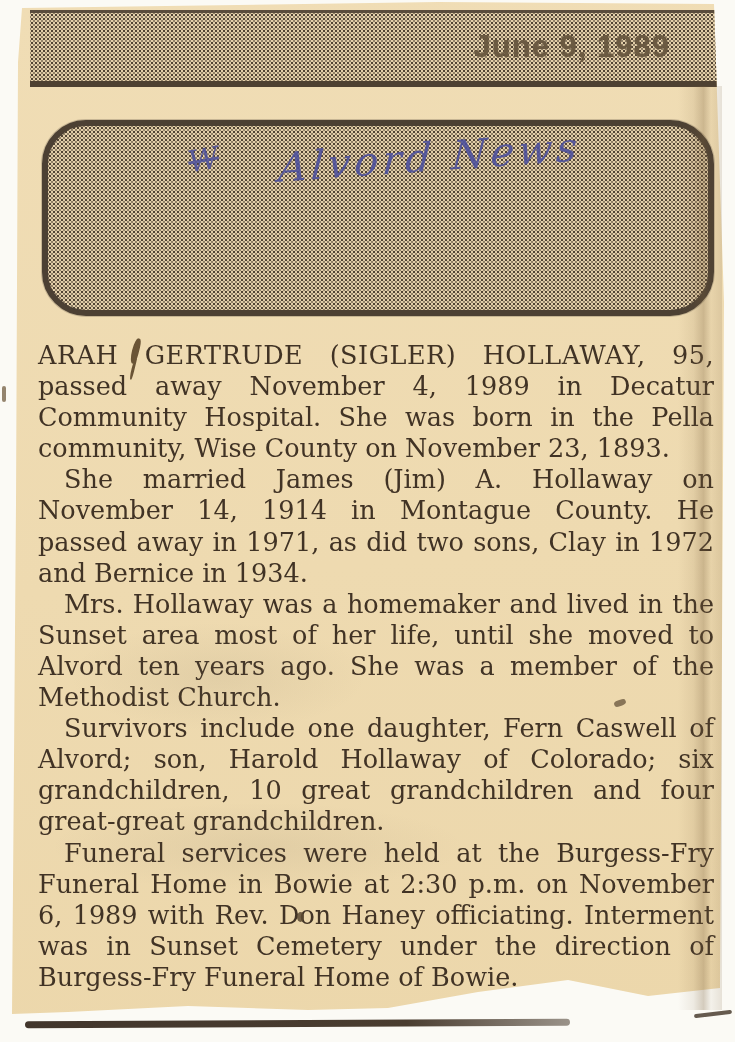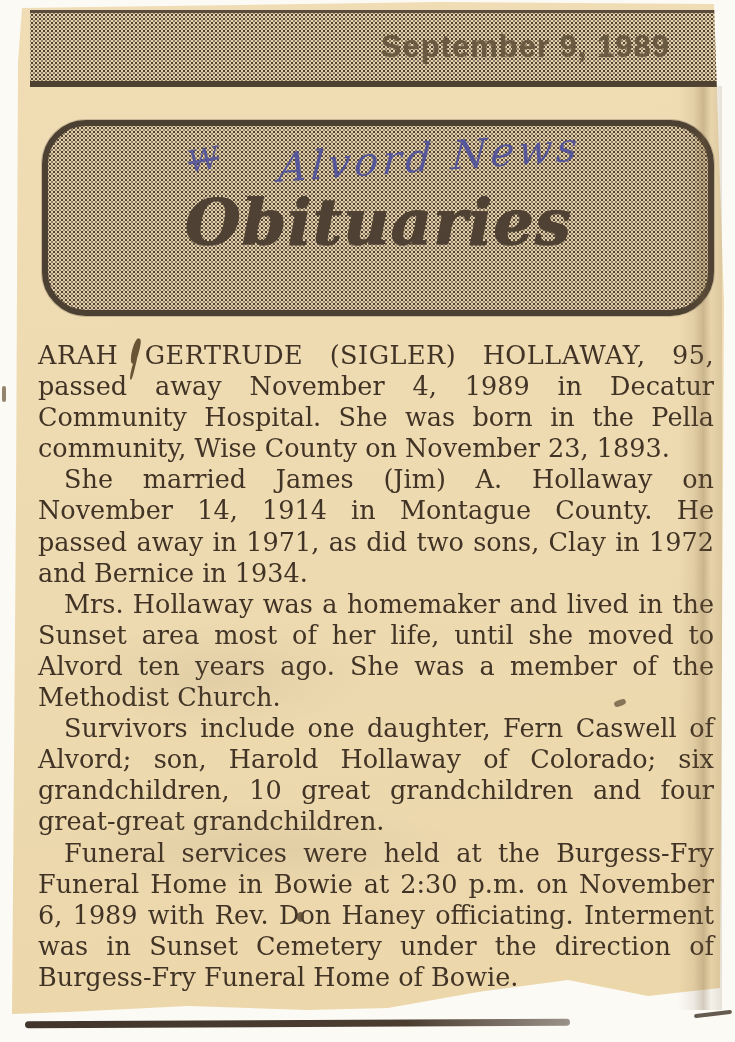--- a/index.html
+++ b/index.html
@@ -124,27 +124,26 @@
   .ghost-b{left:40px;top:800px;width:420px;height:90px;}
 </style>
 </head>
 <body>
 
 <div class="scan">
 
   <div class="paper">
 
     <div class="datebar halftone">
-      <span class="date">September 9, 1989</span>
+      <span class="date">June 9, 1989</span>
     </div>
 
     <div class="mast halftone">
       <span class="hand-mark">W</span>
       <span class="handwriting">Alvord News</span>
-      <div class="mast-title">Obituaries</div>
       <span class="speck-hook"></span>
     </div>
 
     <div class="article">
       <p><span class="name-line">ARAH GERTRUDE (SIGLER) HOLLAWAY, 95,</span> <span>passed away November 4, 1989 in Decatur Community Hospital. She was born in the Pella community, Wise County on November 23, 1893.</span></p>
       <p class="indent">She married James (Jim) A. Hollaway on November 14, 1914 in Montague County. He passed away in 1971, as did two sons, Clay in 1972 and Bernice in 1934.</p>
       <p class="indent">Mrs. Hollaway was a homemaker and lived in the Sunset area most of her life, until she moved to Alvord ten years ago. She was a member of the Methodist Church.</p>
       <p class="indent">Survivors include one daughter, Fern Caswell of Alvord; son, Harold Hollaway of Colorado; six grandchildren, 10 great grandchildren and four great-great grandchildren.</p>
       <p class="indent">Funeral services were held at the Burgess-Fry Funeral Home in Bowie at 2:30 p.m. on November 6, 1989 with Rev. Don Haney officiating. Interment was in Sunset Cemetery under the direction of Burgess-Fry Funeral Home of Bowie.</p>
     </div>

